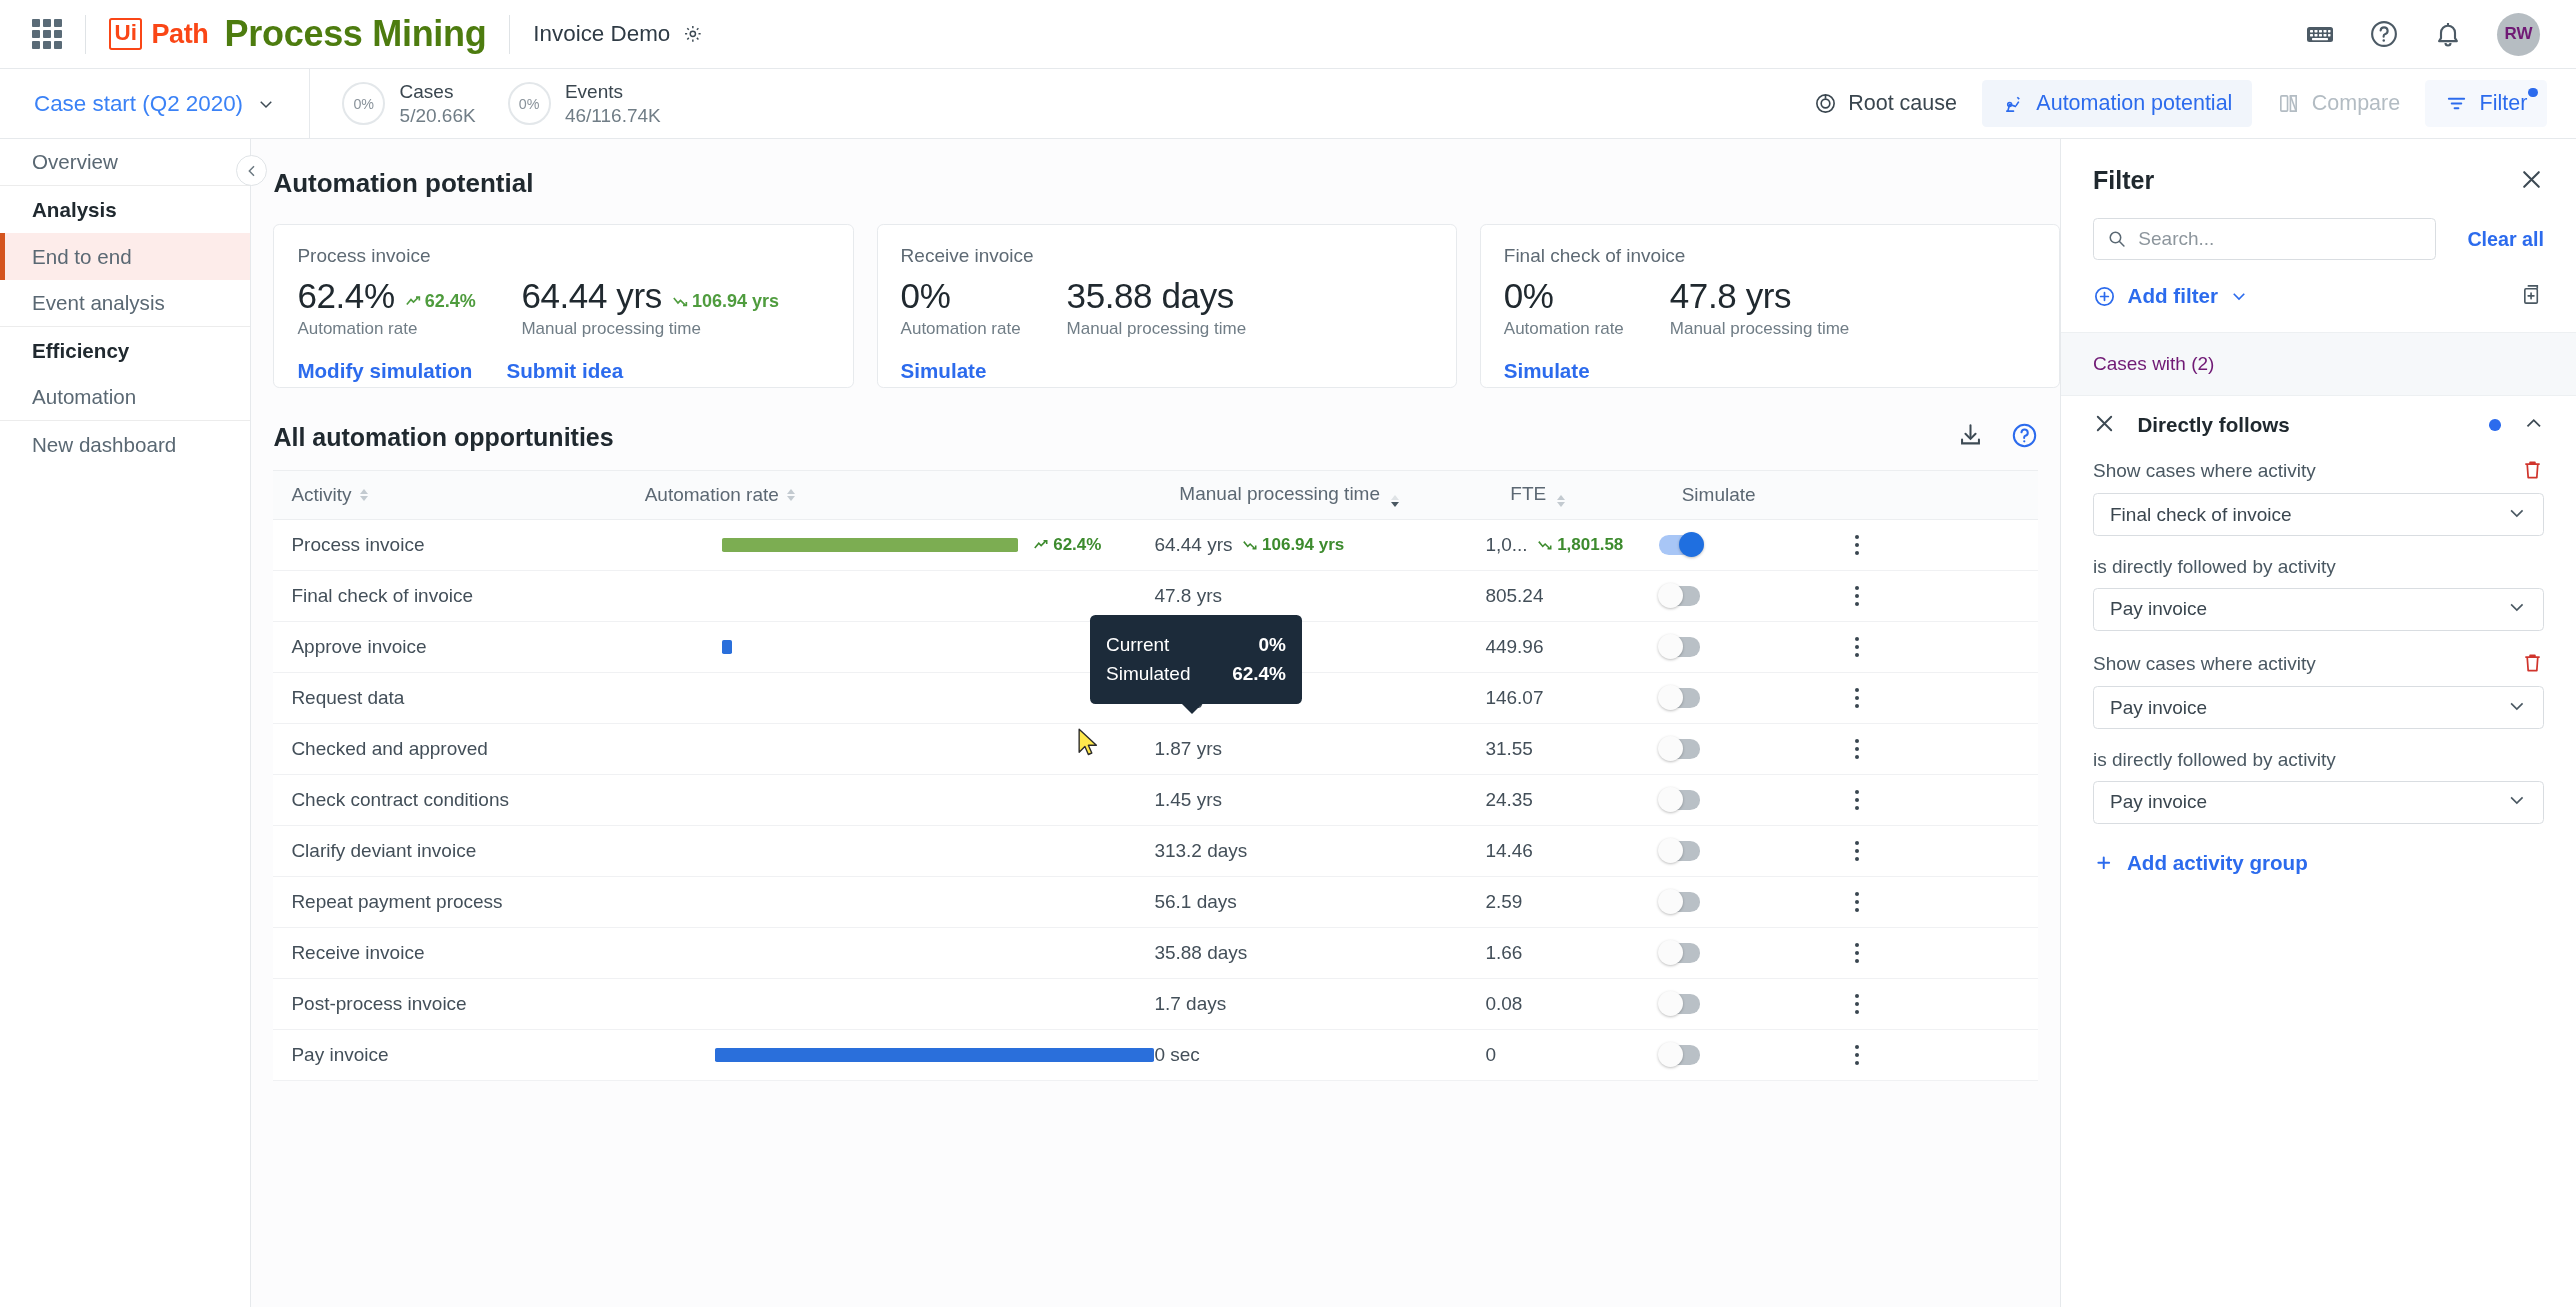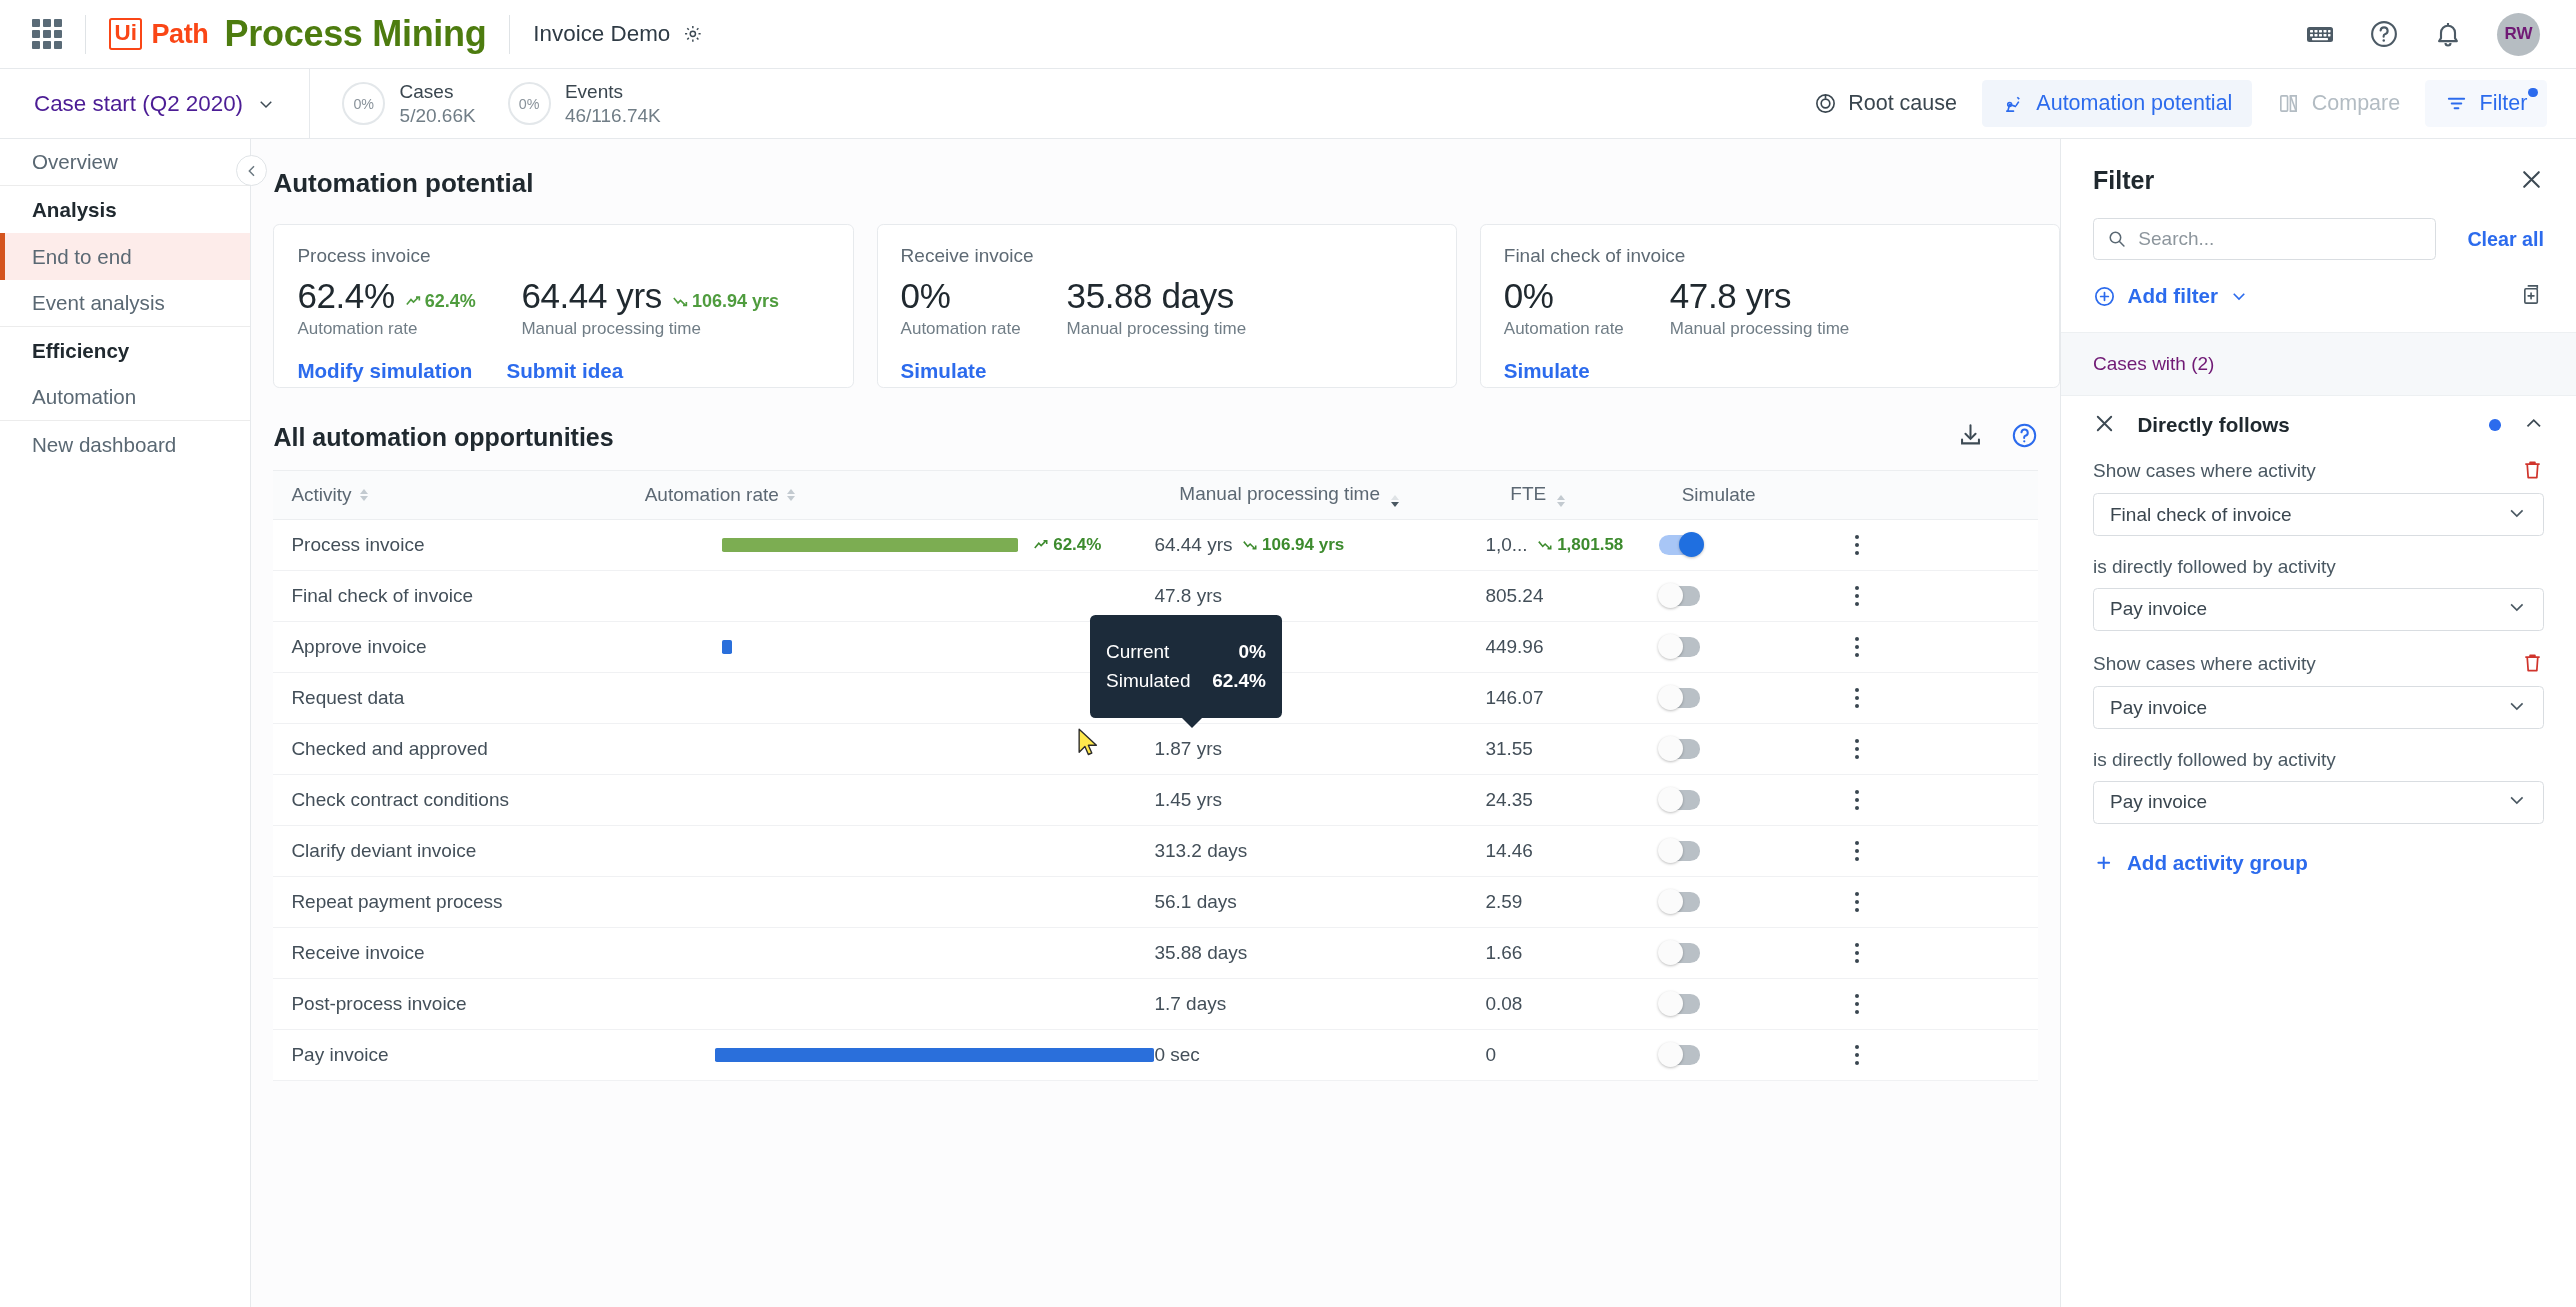--- a/index.html
+++ b/index.html
@@ -40,21 +40,21 @@
     display: flex; align-items: center; justify-content: center; cursor: pointer;
   }
 
   
   .subbar {
     position: absolute; top: 69px; left: 0; width: 2576px; height: 70px;
     background: #fff; border-bottom: 0.9px solid #e6e9ec;
     display: flex; align-items: center;
   }
   .casestart { display: flex; align-items: center; gap: 14.3px; margin-left: 34px;
-    font-size: 22.4px; color: #4c1d95; cursor: pointer; }
+    font-size: 22.4px; color: #3b82f6; cursor: pointer; }
   .subsep { width: 0.9px; height: 70px; background: #e6e9ec; margin-left: 34px; }
   .metric { display: flex; align-items: center; gap: 14.3px; margin-left: 32px; }
   .donut {
     width: 43px; height: 43px; border-radius: 50%;
     border: 2.7px solid #e3e7ea; display: flex; align-items: center; justify-content: center;
     font-size: 14.3px; color: #8a939b;
   }
   .metric-txt { line-height: 1.25; }
   .metric-txt .m1 { font-size: 19px; color: #3a464f; }
   .metric-txt .m2 { font-size: 19px; color: #707d86; }
@@ -150,22 +150,22 @@
   .toggle { width: 41px; height: 19.7px; border-radius: 9.8px; background: #b9c0c6; position: relative; cursor: pointer; }
   .toggle i { position: absolute; top: -2.7px; left: -1.8px; width: 25px; height: 25px; border-radius: 50%;
     background: #fbfbfb; box-shadow: 0 0.9px 2.7px rgba(0,0,0,.25); }
   .toggle.on { background: #a8c6f6; }
   .toggle.on i { left: auto; right: -3.6px; background: #1f6fe0; box-shadow: 0 0.9px 2.7px rgba(0,0,0,.25);}
   .kebab { display: flex; flex-direction: column; gap: 3.6px; cursor: pointer; }
   .kebab i { width: 4.5px; height: 4.5px; border-radius: 50%; background: #394650; }
 
   
   .tooltip {
-    position: absolute; left: 839px; top: 476px; width: 192px;
-    background: #1c2b3a; border-radius: 5.4px; padding: 22px 16px; z-index: 40;
+    position: absolute; left: 839px; top: 476px; width: 212px;
+    background: #1c2b3a; border-radius: 5.4px; padding: 15px 16px; z-index: 40;
     color: #fff;
   }
   .tt-row { display: flex; justify-content: space-between; font-size: 19px; line-height: 1.55; }
   .tt-row .v { font-weight: 700; }
   .tt-arrow {
     position: absolute; left: 92px; bottom: -9.8px; width: 0; height: 0;
     border-left: 10.7px solid transparent; border-right: 10.7px solid transparent;
     border-top: 10.7px solid #1c2b3a;
   }
   .cursor { position: absolute; left: 827px; top: 589px; z-index: 45; }

